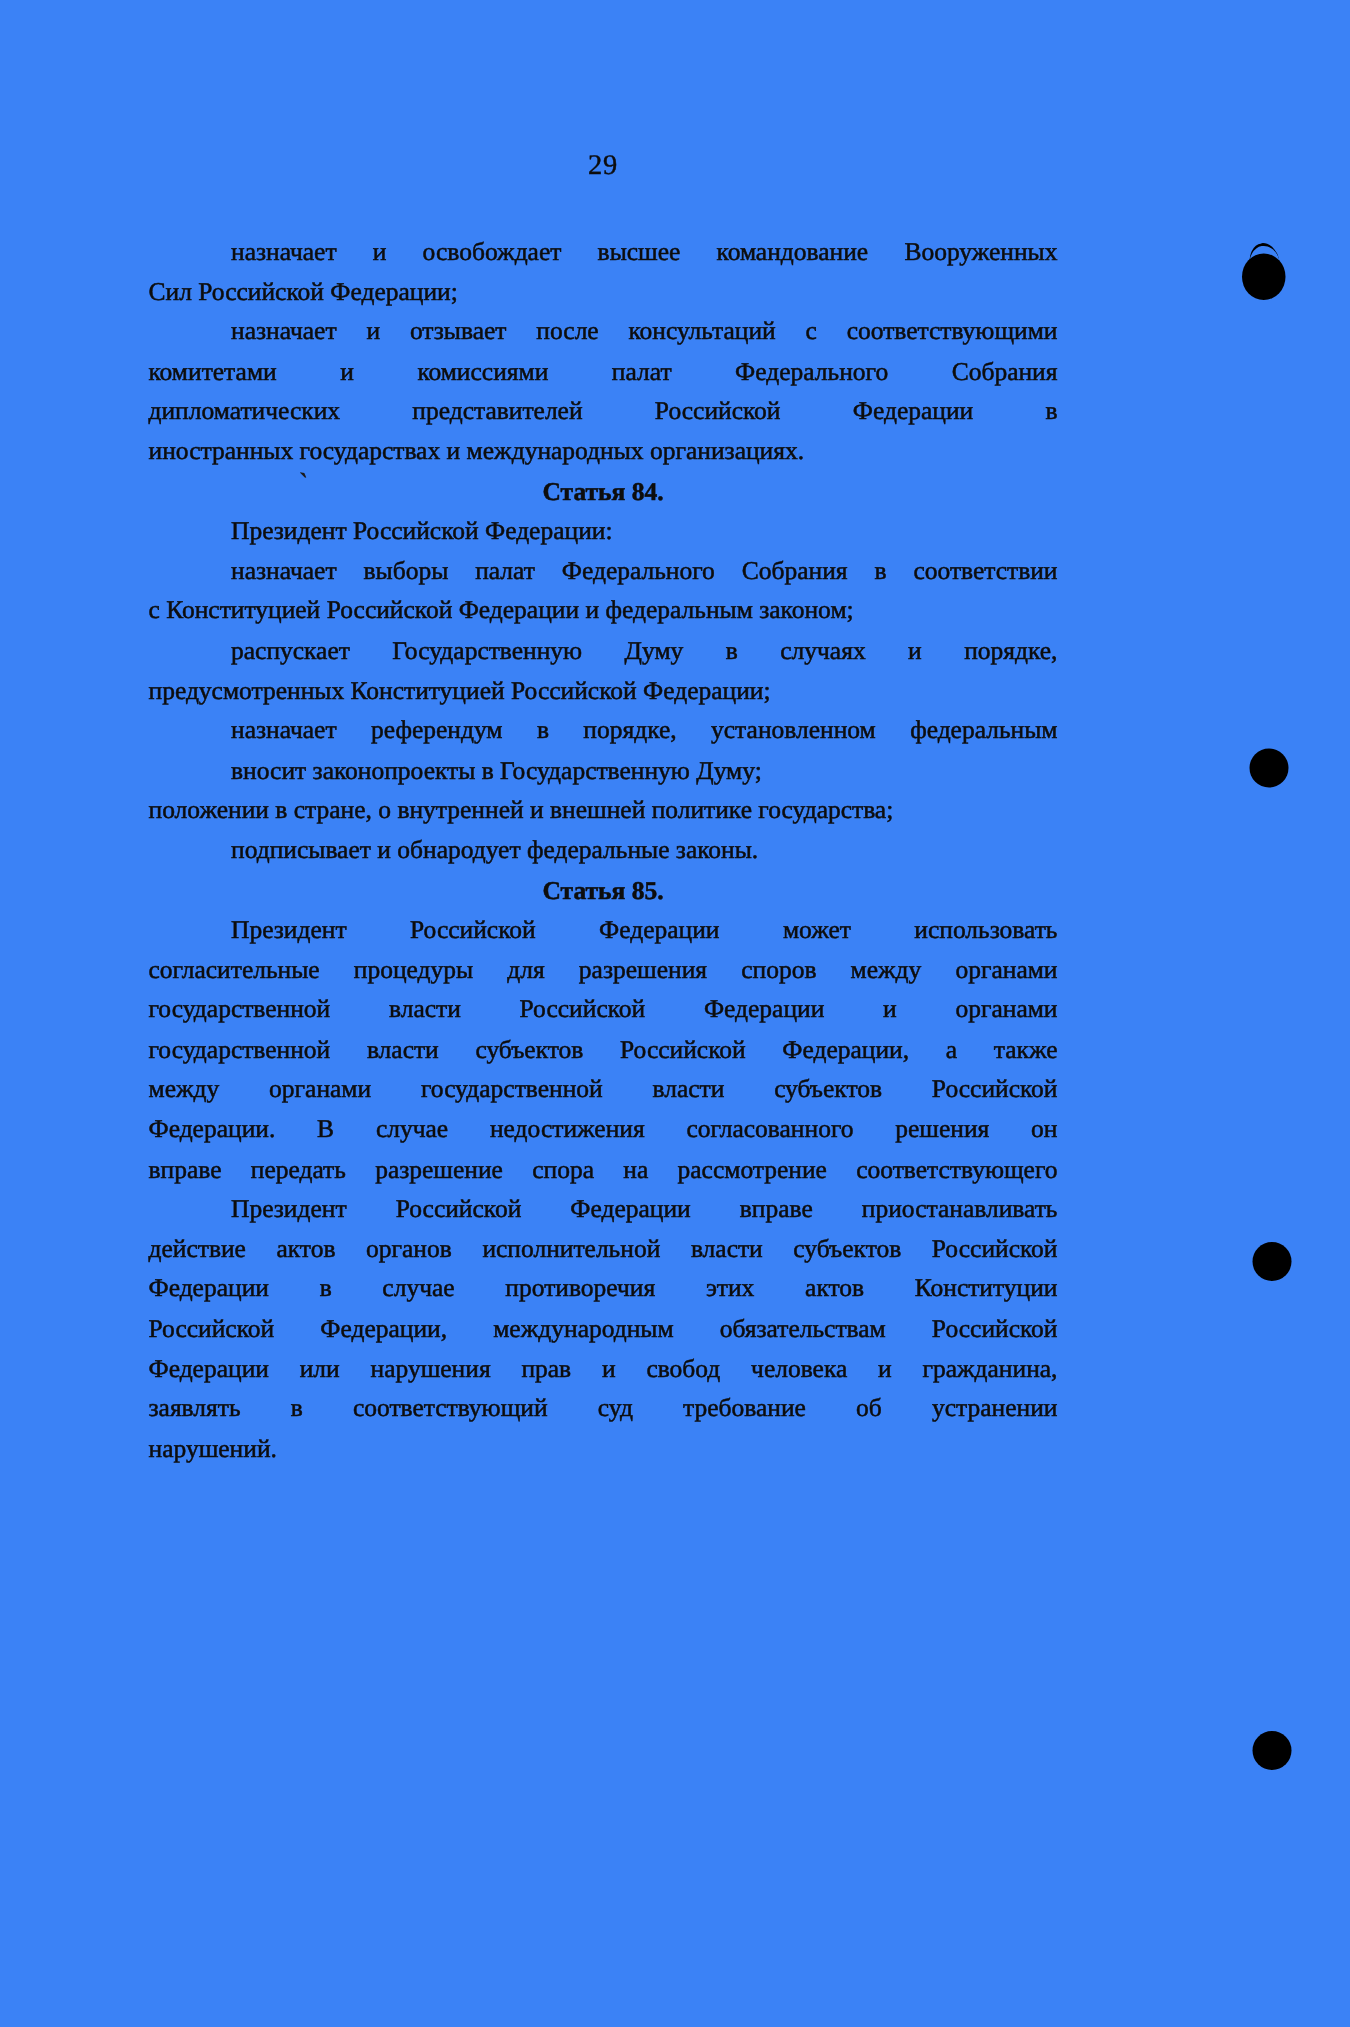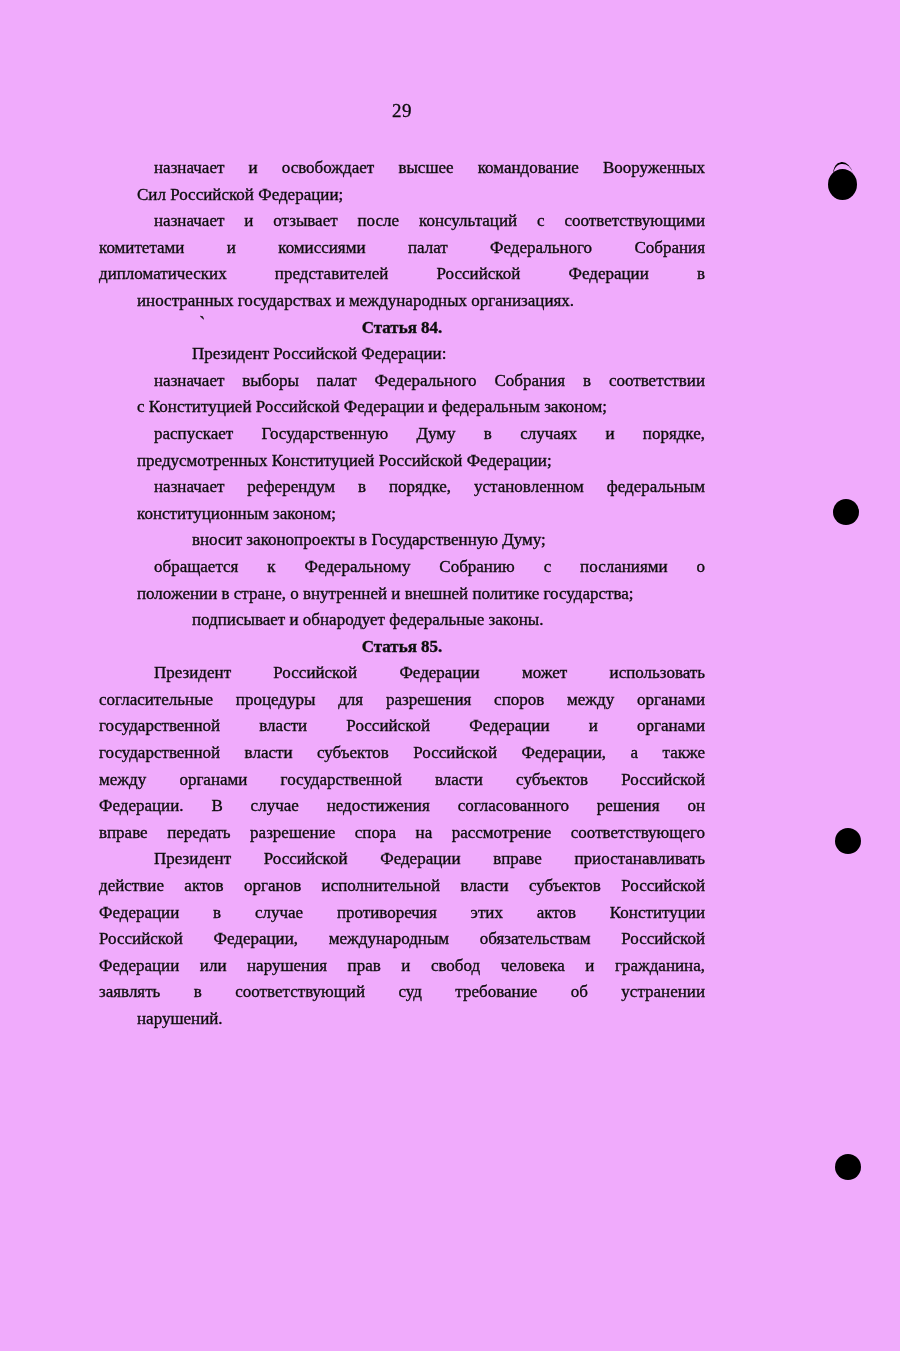--- a/index.html
+++ b/index.html
@@ -4,21 +4,21 @@
 <style>
   html, body {
     margin: 0;
     padding: 0;
     background: #e8e8e8;
   }
   .page {
     position: relative;
     width: 900px;
     height: 1351px;
-    background: #f0abfc;
+    background: #3b82f6;
     overflow: hidden;
     font-family: "Liberation Serif", "DejaVu Serif", serif;
     color: #0d0d0d;
   }
   .page-number {
     position: absolute;
     top: 100px;
     left: 99px;
     width: 606px;
     text-align: center;
@@ -35,21 +35,21 @@
     -webkit-text-stroke: 0.35px currentColor;
   }
   .line {
     height: 26.6px;
     line-height: 26.6px;
     text-align: justify;
     text-align-last: justify;
     white-space: normal;
   }
   .line.first { text-indent: 55px; }
-  .line.last  { text-align-last: left; margin-left: 38px; }
+  .line.last  { text-align-last: left; }
   .heading {
     height: 26.6px;
     line-height: 26.6px;
     text-align: center;
     font-weight: bold;
   }
   .heading.gap-before { }
   .hole {
     position: absolute;
     background: #000;
@@ -89,23 +89,21 @@
       <div class="line">комитетами и комиссиями палат Федерального Собрания</div>
       <div class="line">дипломатических представителей Российской Федерации в</div>
       <div class="line last">иностранных государствах и международных организациях.</div>
       <div class="heading">Статья 84.</div>
       <div class="line first last">Президент Российской Федерации:</div>
       <div class="line first">назначает выборы палат Федерального Собрания в соответствии</div>
       <div class="line last">с Конституцией Российской Федерации и федеральным законом;</div>
       <div class="line first">распускает Государственную Думу в случаях и порядке,</div>
       <div class="line last">предусмотренных Конституцией Российской Федерации;</div>
       <div class="line first">назначает референдум в порядке, установленном федеральным</div>
-      <div class="line last">конституционным законом;</div>
       <div class="line first last">вносит законопроекты в Государственную Думу;</div>
-      <div class="line first">обращается к Федеральному Собранию с посланиями о</div>
       <div class="line last">положении в стране, о внутренней и внешней политике государства;</div>
       <div class="line first last">подписывает и обнародует федеральные законы.</div>
       <div class="heading gap-before">Статья 85.</div>
       <div class="line first">Президент Российской Федерации может использовать</div>
       <div class="line">согласительные процедуры для разрешения споров между органами</div>
       <div class="line">государственной власти Российской Федерации и органами</div>
       <div class="line">государственной власти субъектов Российской Федерации, а также</div>
       <div class="line">между органами государственной власти субъектов Российской</div>
       <div class="line">Федерации. В случае недостижения согласованного решения он</div>
       <div class="line">вправе передать разрешение спора на рассмотрение соответствующего</div>

